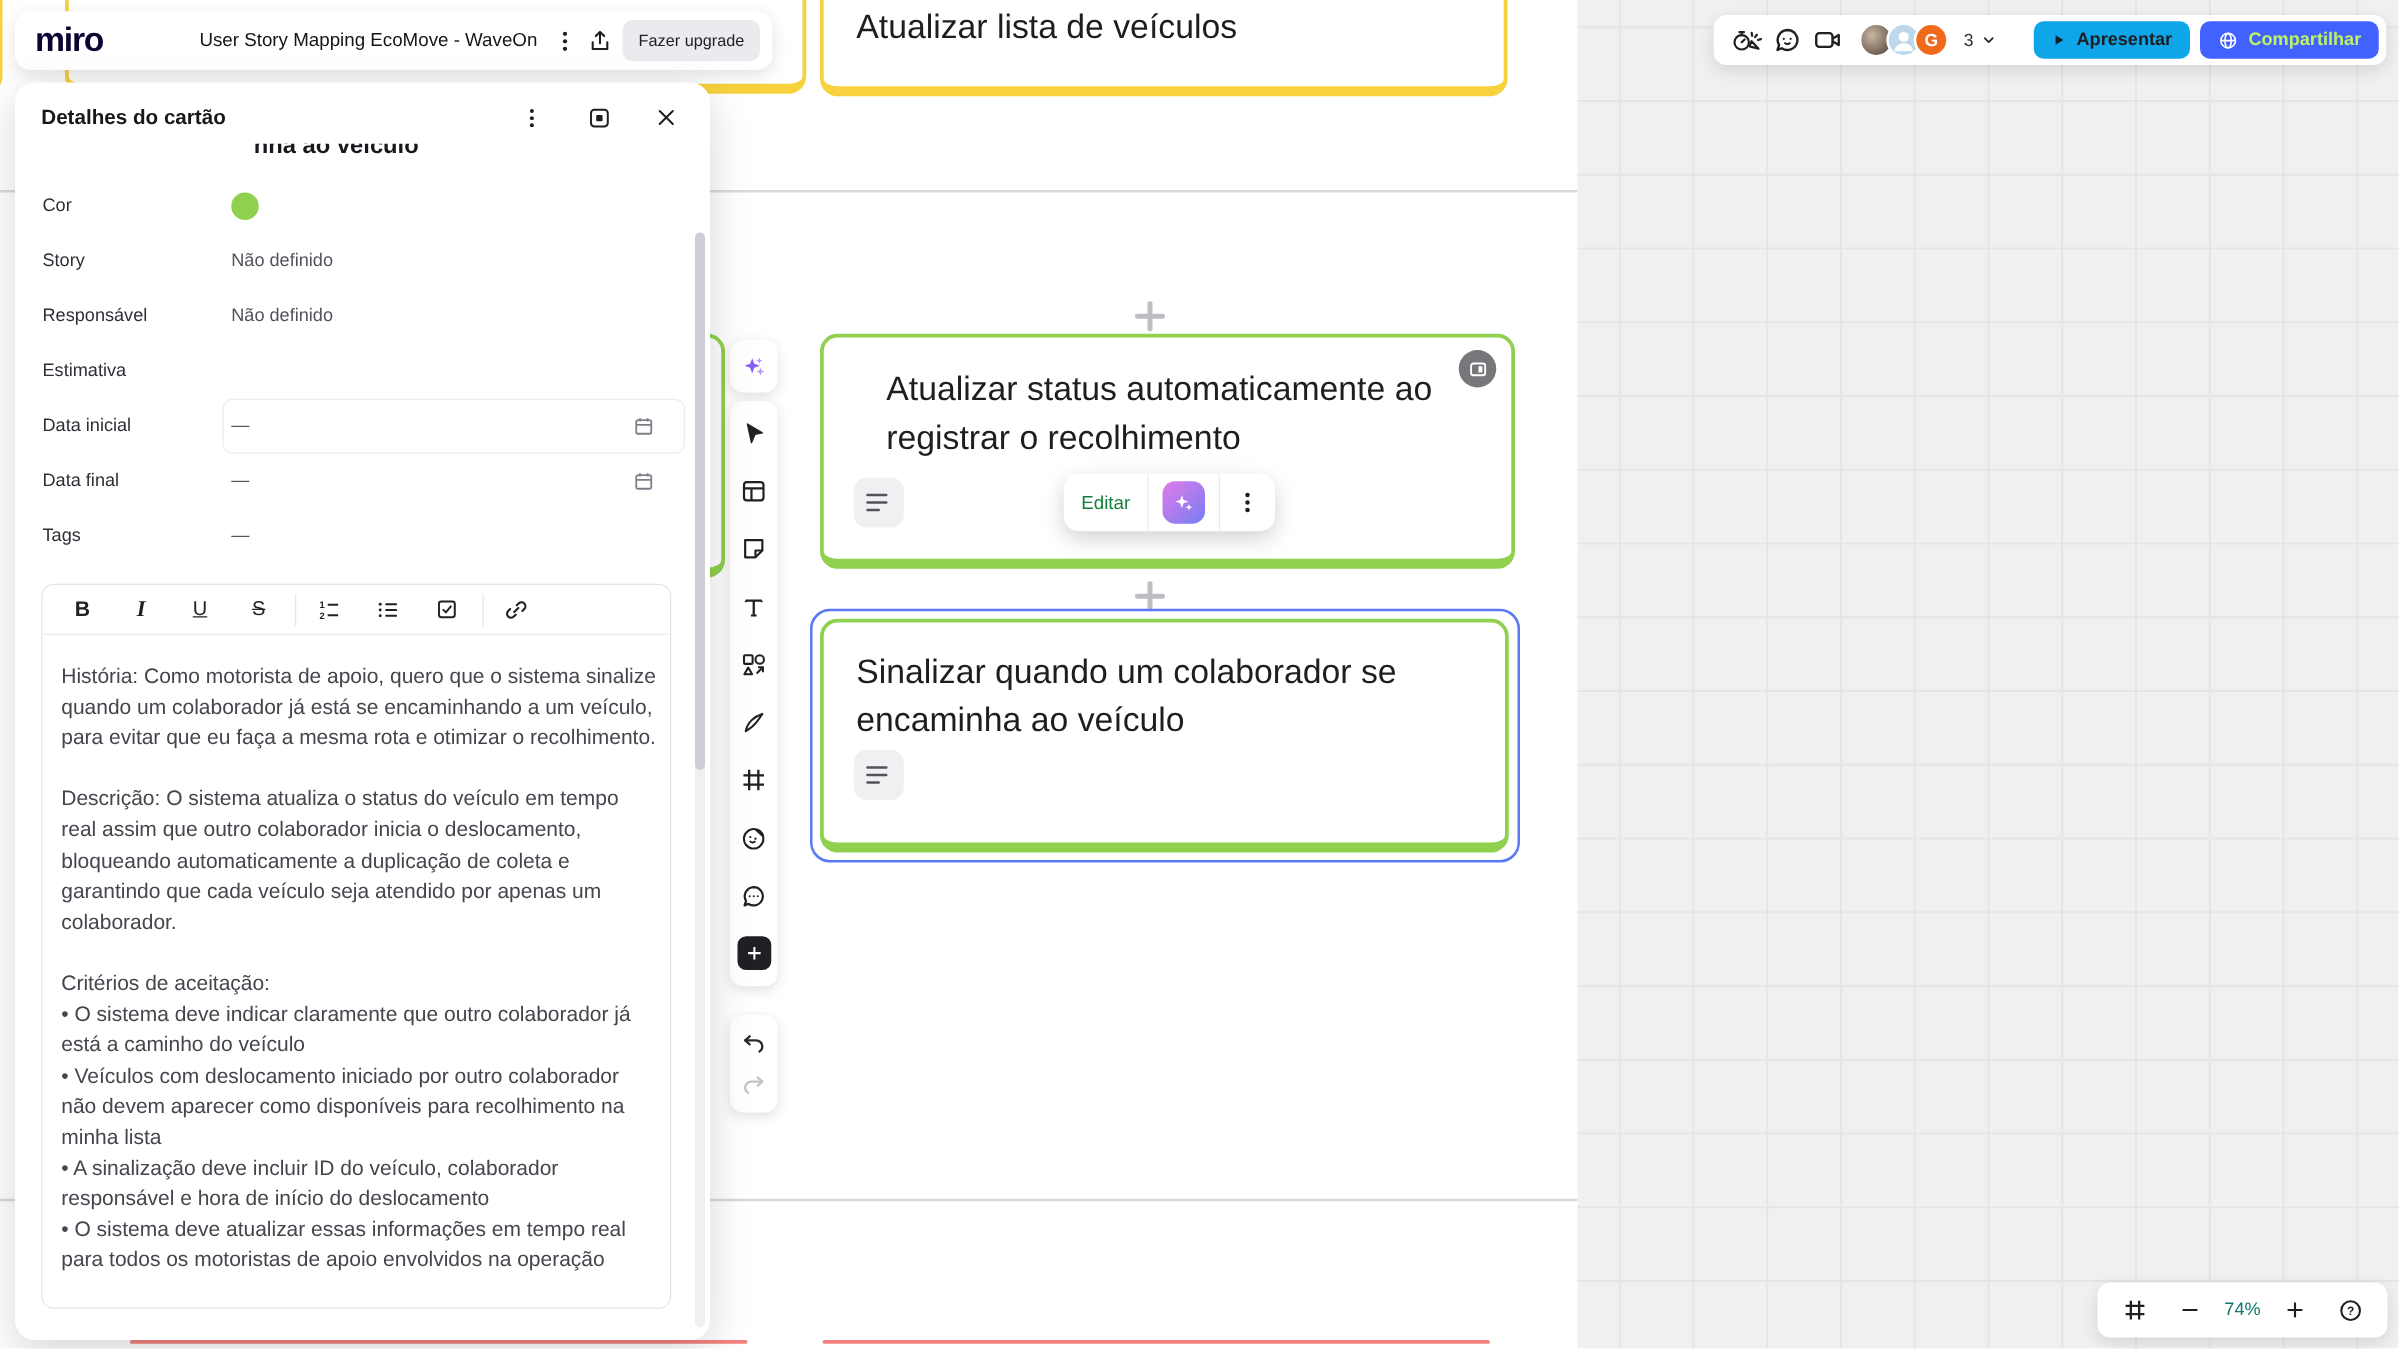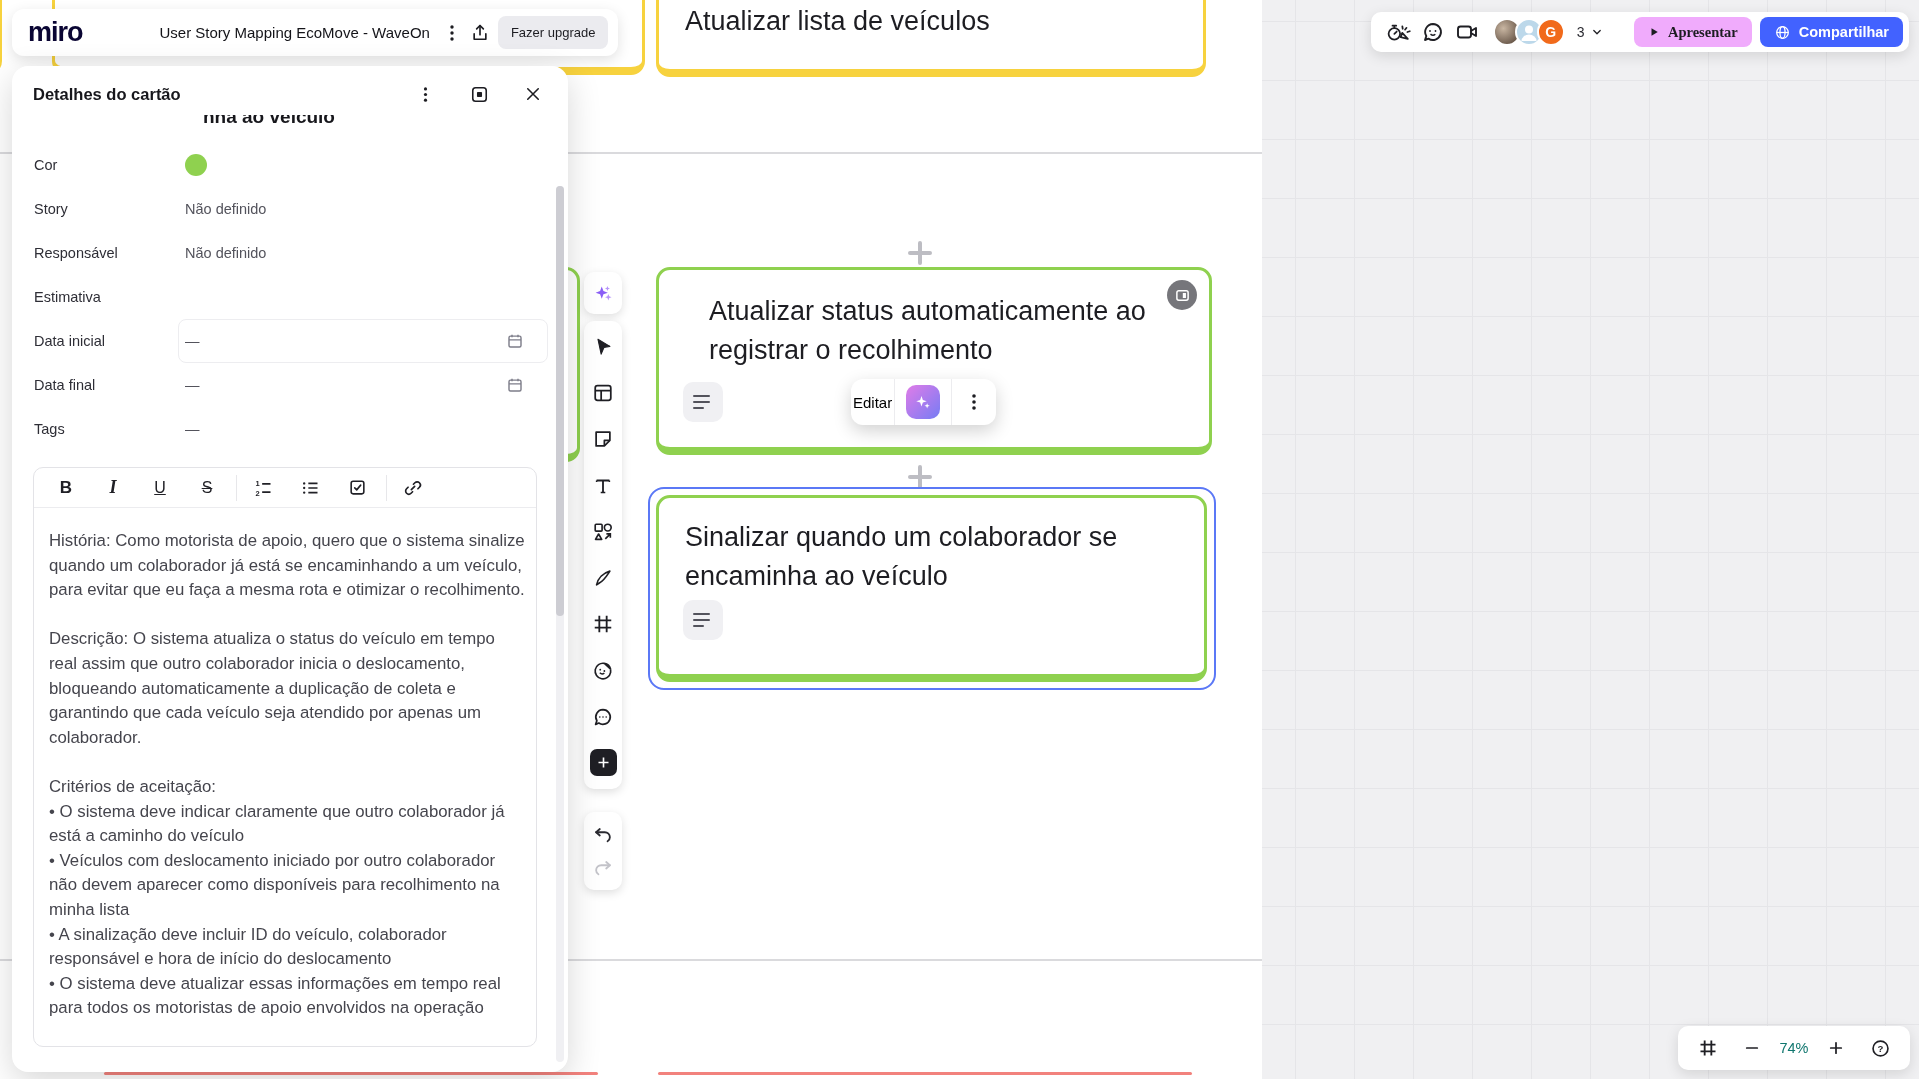--- a/index.html
+++ b/index.html
@@ -32,21 +32,21 @@
   .selection-outline { position:absolute; left:648px; top:487px; width:568px; height:203px;
     border:2.5px solid var(--selection_blue,#5b78f6); border-radius:16px; pointer-events:none; }
   .plus-handle { position:absolute; left:907px; width:26px; height:26px; }
   .plus-handle:before,.plus-handle:after{ content:""; position:absolute; background:#bdbdc3; border-radius:2px;}
   .plus-handle:before{ left:11px; top:1px; width:4px; height:24px;}
   .plus-handle:after{ left:1px; top:11px; width:24px; height:4px;}
 
   
   .ctx-toolbar { position:absolute; left:851px; top:379px; height:46px; background:#fff; border-radius:12px;
     box-shadow:0 6px 18px rgba(0,0,0,.18); display:flex; align-items:center; }
-  .ctx-toolbar .lbl { font-size:15px; padding:0 2px; color:#000000; }
+  .ctx-toolbar .lbl { font-size:15px; padding:0 14px; color:#15803d; }
   .ctx-div { width:1px; height:46px; background:#ececef; }
   .ai-btn { width:34px; height:34px; border-radius:10px; margin:0 11px;
     background:linear-gradient(135deg,var(--ai_gradient_start,#e07ce8),var(--ai_gradient_end,#767cf4));
     display:flex; align-items:center; justify-content:center; }
   .ctx-dots { width:44px; display:flex; justify-content:center; }
 
   
   .app-header { position:absolute; left:12px; top:9px; width:606px; height:47px; background:#fff;
     border-radius:12px; box-shadow:0 4px 14px rgba(0,0,0,.12); display:flex; align-items:center; padding:0 12px 0 16px; }
   .logo { font-size:27px; font-weight:800; letter-spacing:-1px; color:#0a0533; margin-right:16px; }
@@ -113,22 +113,22 @@
   .tr-icon { width:32px; height:32px; display:flex; align-items:center; justify-content:center; margin-right:6px; }
   .avatars { display:flex; align-items:center; margin:0 4px 0 6px; }
   .avatar { width:28px; height:28px; border-radius:50%; border:2px solid #fff; margin-left:-6px;
     display:flex; align-items:center; justify-content:center; }
   .avatar.photo { margin-left:0; background:radial-gradient(circle at 35% 35%, #c9b6a2, #6b5a4c 75%); }
   .avatar.silhouette { background:#bcd8ea; }
   .avatar.g { background:#f16a1b; color:#fff; font-size:14px; font-weight:700; }
   .collab-count { font-size:14px; color:#2c2c33; margin:0 4px 0 8px; }
   .btn { height:30px; border:none; border-radius:8px; font-family:inherit; font-size:14.5px; font-weight:600;
     display:flex; align-items:center; gap:8px; padding:0 14px; }
-  .btn.present { background:#f0abfc; color:#1d1d22; margin-left:28px;font-family:Liberation Serif, serif; }
-  .btn.share { background:var(--accent_blue,#4262ff); color:#ffffff; margin-left:8px;justify-content:space-between; }
+  .btn.present { background:#0ea5e9; color:#1d1d22; margin-left:28px; }
+  .btn.share { background:var(--accent_blue,#4262ff); color:#bef264; margin-left:8px;justify-content:space-between; }
 
   
   .zoom-bar { position:absolute; left:1678px; top:1026px; width:232px; height:44px; background:#fff;
     border-radius:10px; box-shadow:0 4px 14px rgba(0,0,0,.12); display:flex; align-items:center;
     justify-content:space-around; padding:0 8px; }
   .zoom-item { width:32px; height:32px; display:flex; align-items:center; justify-content:center; color:#1f1f24; }
   .zoom-level { font-size:14.5px; font-weight:500; color:#0f766e; }
 
   svg { display:block; }
 </style>

